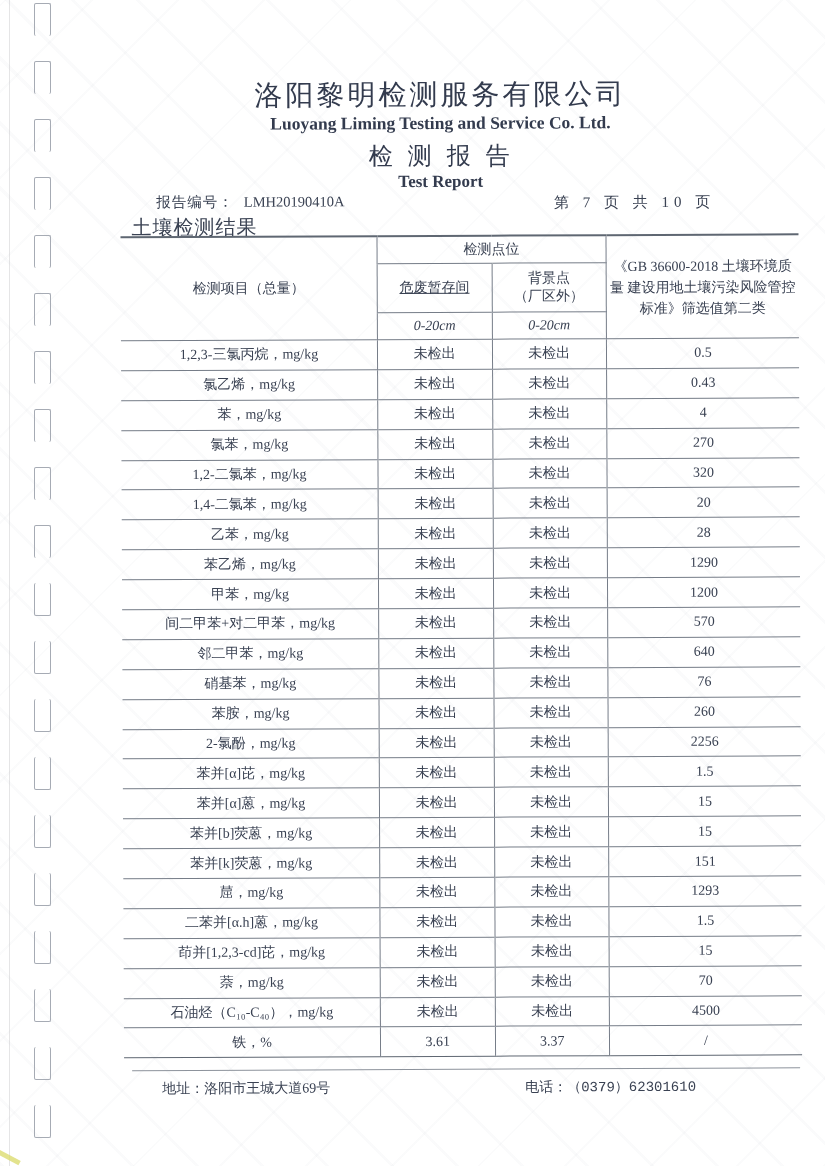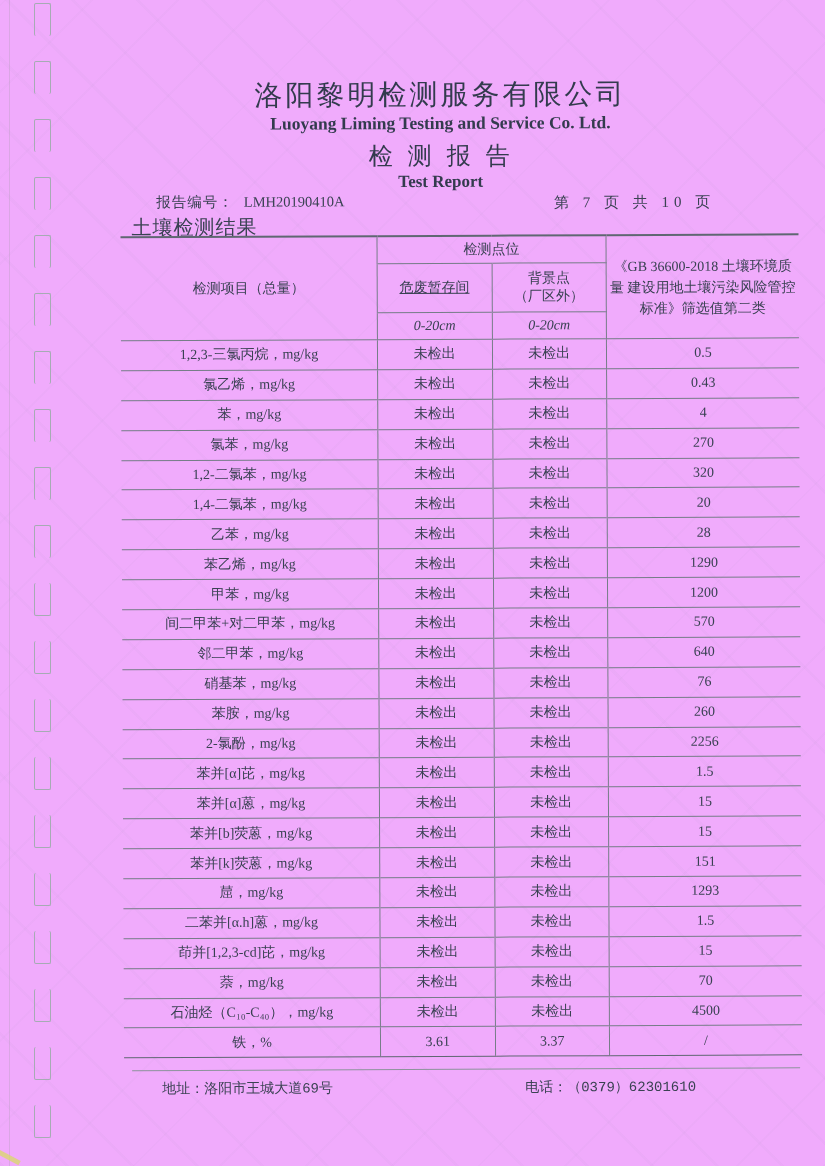--- a/index.html
+++ b/index.html
@@ -1,20 +1,20 @@
 <!DOCTYPE html>
 <html><head>
 <meta charset="utf-8">
 <style>
   html,body{margin:0;padding:0;background:#e8e8e6;}
   .page{
     position:relative;
     width:825px;height:1166px;
     margin:0 auto;
-    background:#f0abfc;
+    background:#ffffff;
     overflow:hidden;
     font-family:"Liberation Serif","DejaVu Serif",serif;
     color:#323a4b;
   }
   
   .page::before{
     content:"";
     position:absolute;inset:0;
     background:
       repeating-linear-gradient(45deg, rgba(120,130,150,0.035) 0 3px, transparent 3px 46px),
@@ -98,21 +98,21 @@
   .preline{white-space:pre-line;line-height:1.3;}
 
   .footer-line{
     position:absolute;top:1069px;left:130px;width:668px;
     border-top:1px solid #8d939c;
   }
   .footer-text{
     position:absolute;top:1079px;left:0;width:100%;
     font-size:14px;color:#3a4253;
   }
-  .footer-address{position:absolute;left:160px;top:0;font-family:Liberation Mono, monospace;}
+  .footer-address{position:absolute;left:160px;top:0;}
   .footer-phone{position:absolute;left:523px;top:0;font-family:Liberation Mono, monospace;}
 </style>
 </head>
 <body>
 
 <div class="page">
   <div class="page-edge-line"></div>
   <div id="holes">
       <div class="hole open-bottom" style="top: 3px;"></div>
       <div class="hole open-bottom" style="top: 61px;"></div>

